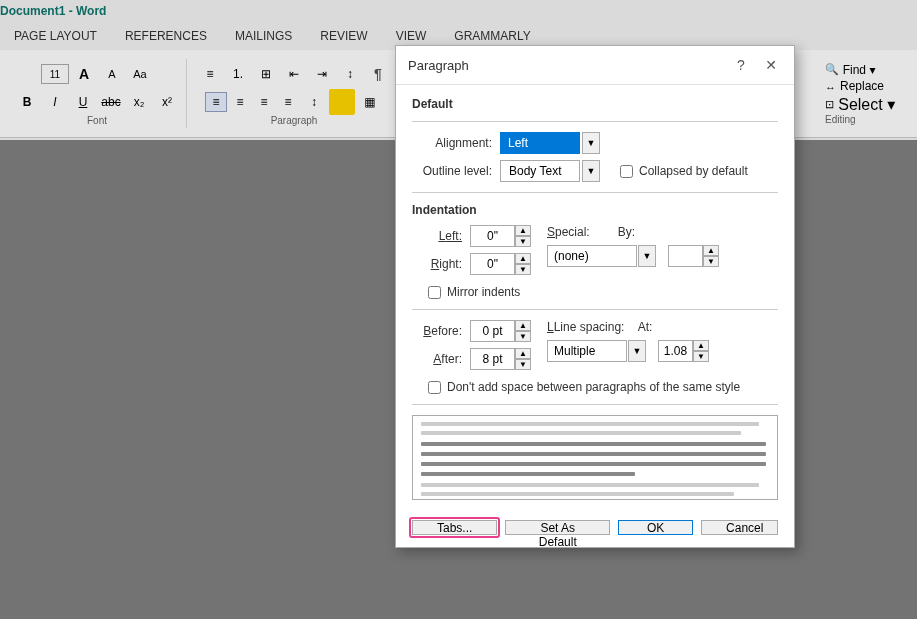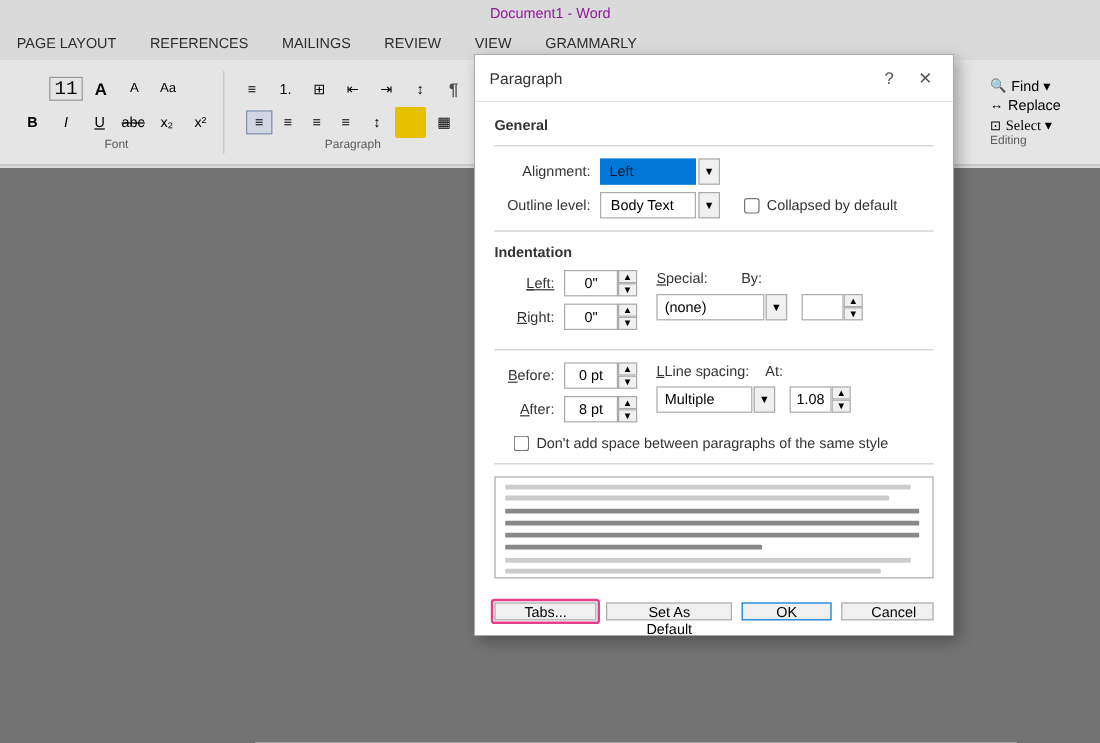--- a/index.html
+++ b/index.html
@@ -21,23 +21,24 @@
     }
 
     
     .title-bar {
       position: absolute;
       top: 0; left: 0; right: 0;
       height: 22px;
       background: #f3f3f3;
       display: flex;
       align-items: center;
-      justify-content: center;
-      font-size: 12px;
-      color: #a21caf;
+      justify-content: flex-start;
+      font-size: 12px;
+      color: #0f766e;
+      font-weight: bold;
     }
 
     
     .menu-bar {
       position: absolute;
       top: 22px; left: 0; right: 0;
       height: 28px;
       background: #f3f3f3;
       display: flex;
       align-items: center;
@@ -265,26 +266,25 @@
       border: 2px solid #e83e8c;
       border-radius: 3px;
       pointer-events: none;
     }
 
     
     .font-size-box {
       width: 28px;
       height: 20px;
       border: 1px solid #aaa;
-      font-size: 16px;
+      font-size: 10px;
       text-align: center;
       display: flex;
       align-items: center;
       justify-content: center;
-      font-family: Liberation Mono, monospace;
     }
     .align-btn {
       width: 22px; height: 20px;
       background: #fff;
       border: 1px solid transparent;
       cursor: pointer;
       display: flex;
       align-items: center;
       justify-content: center;
       font-size: 12px;
@@ -365,21 +365,21 @@
     <div style="display:flex;align-items:center;gap:4px;margin-bottom:2px;">
       <span style="font-size:11px;">🔍</span>
       <span style="font-size:12px;cursor:pointer;">Find ▾</span>
     </div>
     <div style="display:flex;align-items:center;gap:4px;margin-bottom:2px;">
       <span style="font-size:11px;">↔</span>
       <span style="font-size:12px;cursor:pointer;">Replace</span>
     </div>
     <div style="display:flex;align-items:center;gap:4px;">
       <span style="font-size:11px;">⊡</span>
-      <span style="font-size:12px;cursor:pointer;font-family:Liberation Serif, serif;">Select ▾</span>
+      <span style="font-size:16px;cursor:pointer;">Select ▾</span>
     </div>
     <div style="font-size:10px;color:#666;margin-top:auto;">Editing</div>
   </div>
 </div>
 
 <div class="doc-area"></div>
 
 <div class="modal-overlay"></div>
 
 <div class="dialog">
@@ -388,27 +388,27 @@
     <span class="dialog-title">Paragraph</span>
     <div class="dialog-controls">
       <button class="dialog-ctrl-btn">?</button>
       <button class="dialog-ctrl-btn">✕</button>
     </div>
   </div>
 
 
   <div class="dialog-body">
 
-    <div class="section-label">General</div>
+    <div class="section-label">Default</div>
     <hr class="section-divider">
 
     <div class="form-row">
       <span class="form-label">Alignment:</span>
       <div style="display:flex;align-items:center;gap:2px;">
-        <div style="background:#0078d7;color:#0f172a;height:22px;display:flex;align-items:center;padding:0 8px;font-size:12px;min-width:80px;">Left</div>
+        <div style="background:#0078d7;color:#ffffff;height:22px;display:flex;align-items:center;padding:0 8px;font-size:12px;min-width:80px;">Left</div>
         <div style="width:18px;height:22px;border:1px solid #aaa;background:#f0f0f0;display:flex;align-items:center;justify-content:center;cursor:pointer;font-size:9px;">▼</div>
       </div>
     </div>
 
     <div class="form-row">
       <span class="form-label">Outline level:</span>
       <div style="display:flex;align-items:center;gap:2px;">
         <div style="background:#fff;height:22px;display:flex;align-items:center;padding:0 8px;font-size:12px;min-width:80px;border:1px solid #aaa;">Body Text</div>
         <div style="width:18px;height:22px;border:1px solid #aaa;background:#f0f0f0;display:flex;align-items:center;justify-content:center;cursor:pointer;font-size:9px;">▼</div>
       </div>
@@ -465,20 +465,24 @@
             <input type="text" value="" style="width: 35px;">
             <div class="spin-btns">
               <button class="spin-btn">▲</button>
               <button class="spin-btn">▼</button>
             </div>
           </div>
         </div>
       </div>
     </div>
 
+    <div class="checkbox-row">
+      <input type="checkbox" style="">
+      <span class="checkbox-label">Mirror indents</span>
+    </div>
 
     <hr class="section-divider">
 
 
     <div style="display:flex;gap:16px;">
       <div>
         <div class="form-row">
           <span class="form-label" style="min-width:50px;">
             <span style="text-decoration:underline;">B</span><span>efore:</span>
           </span>

